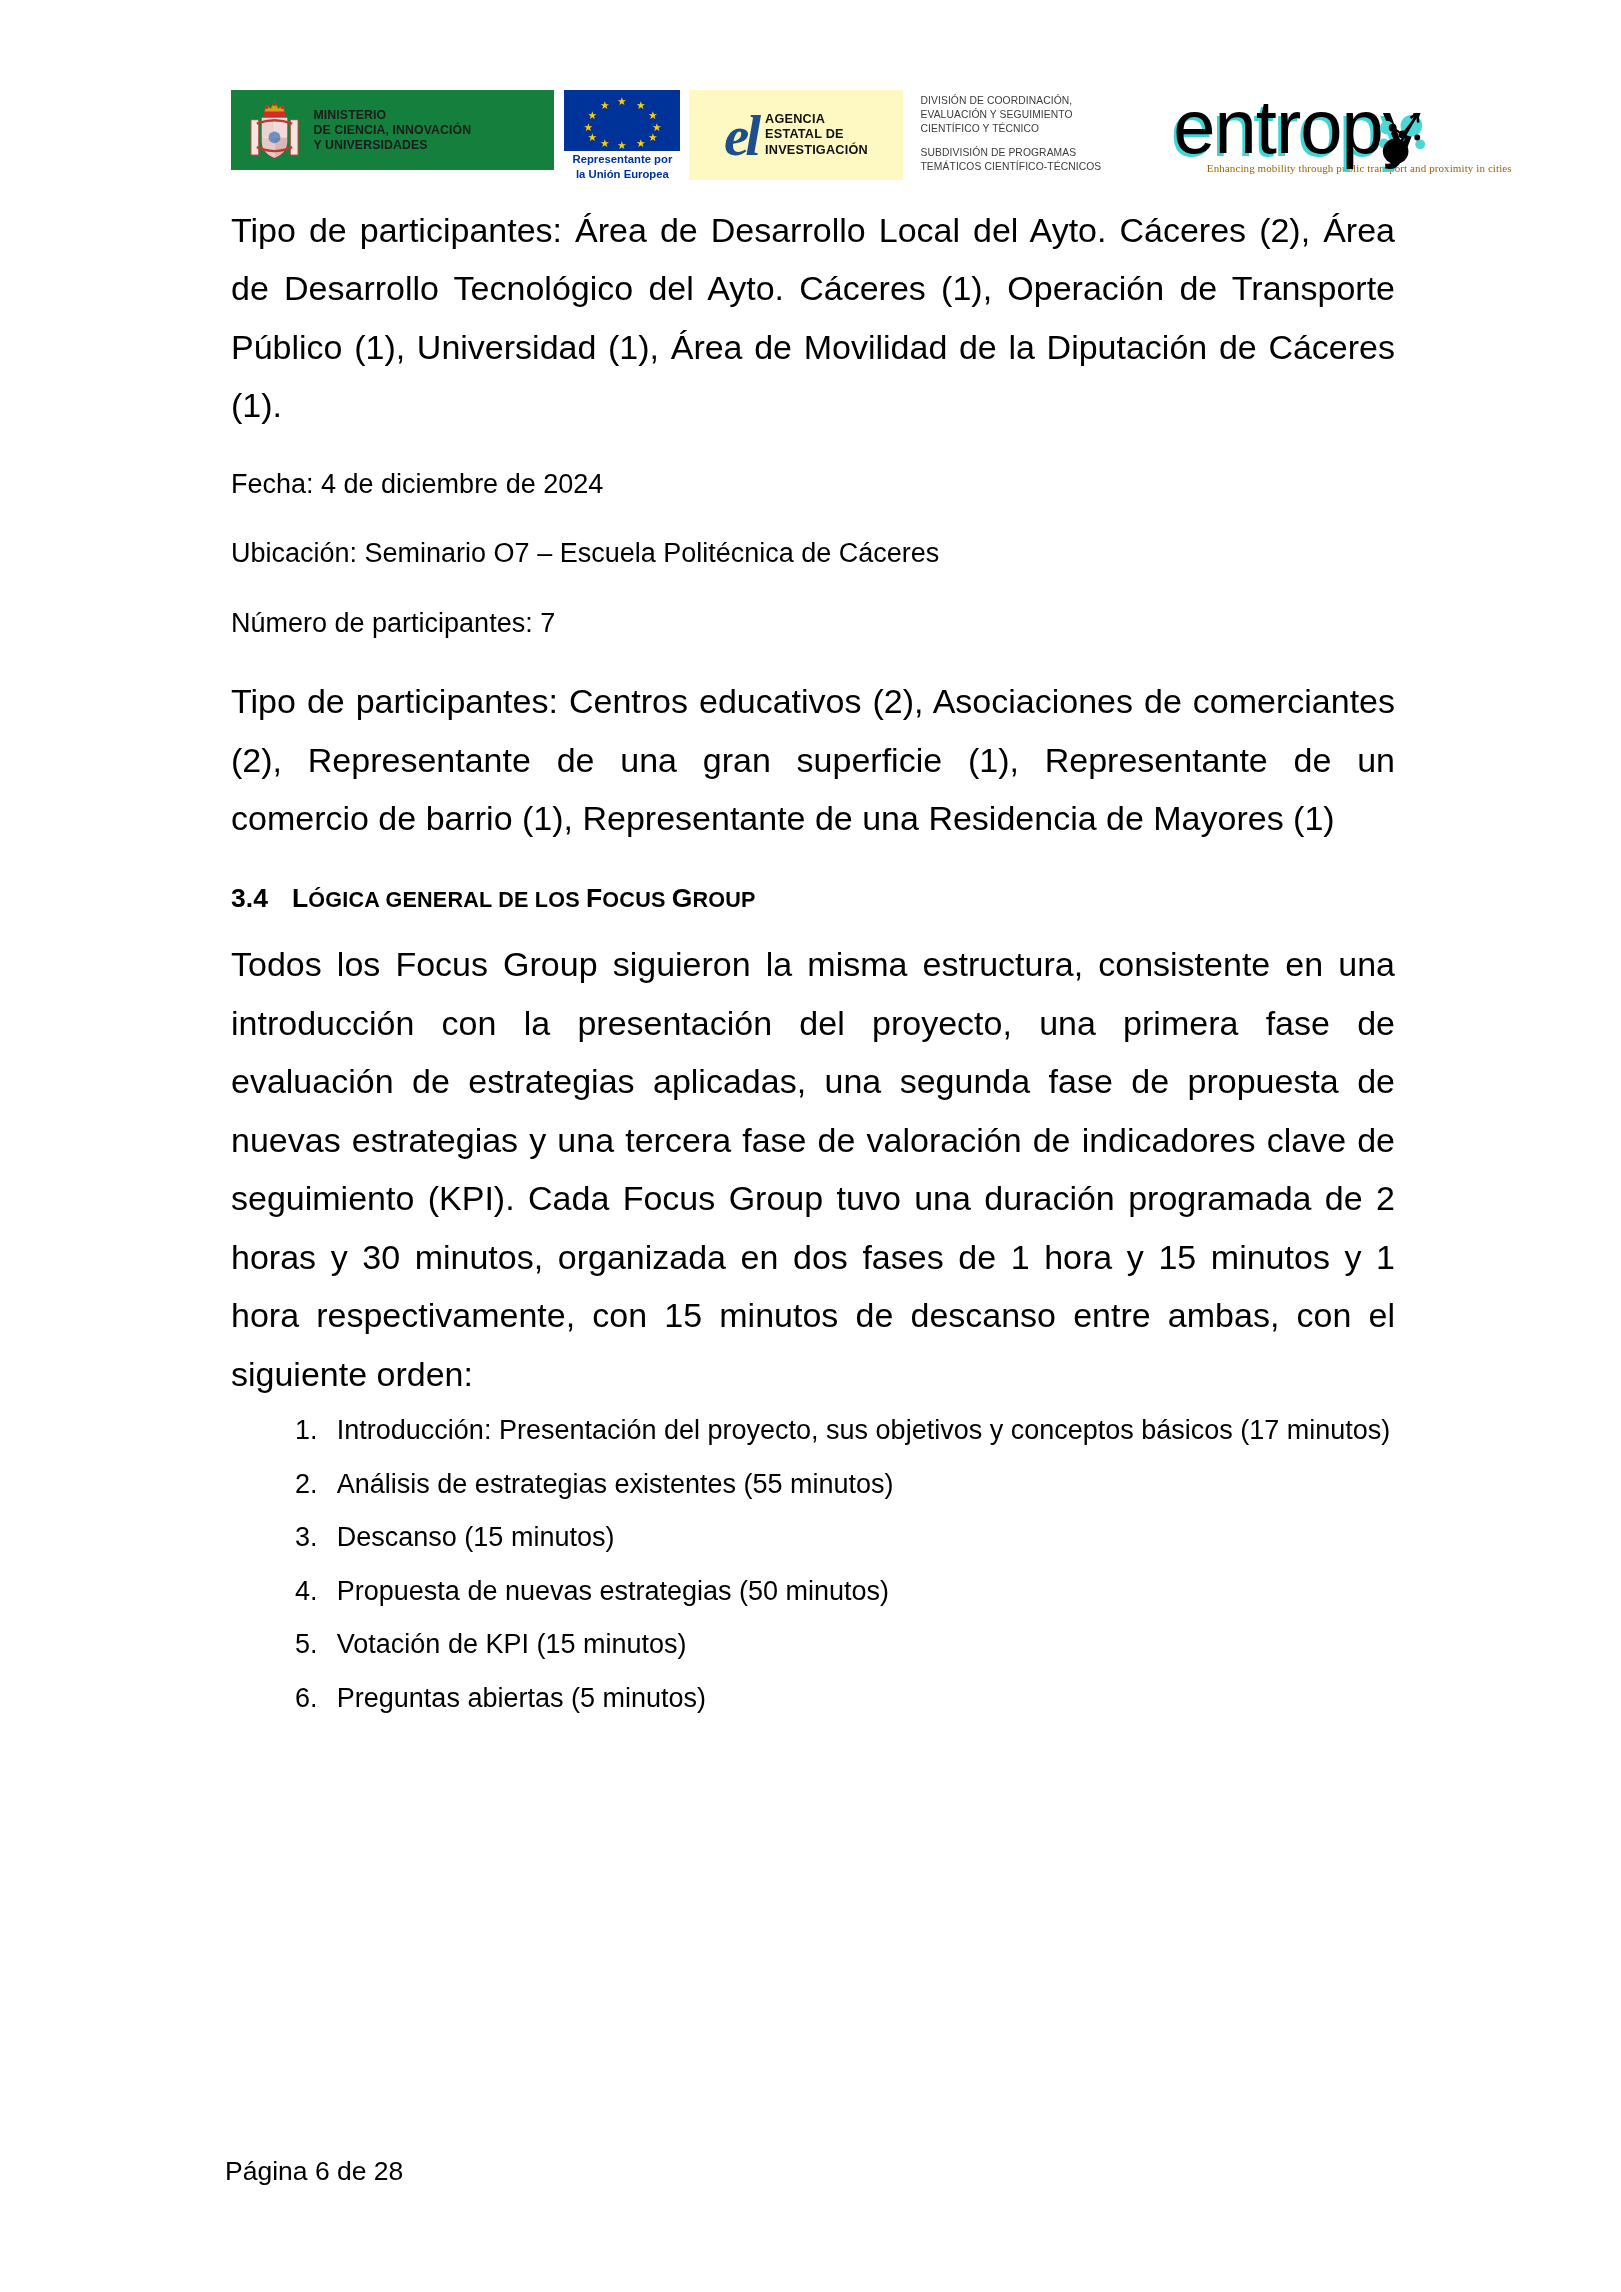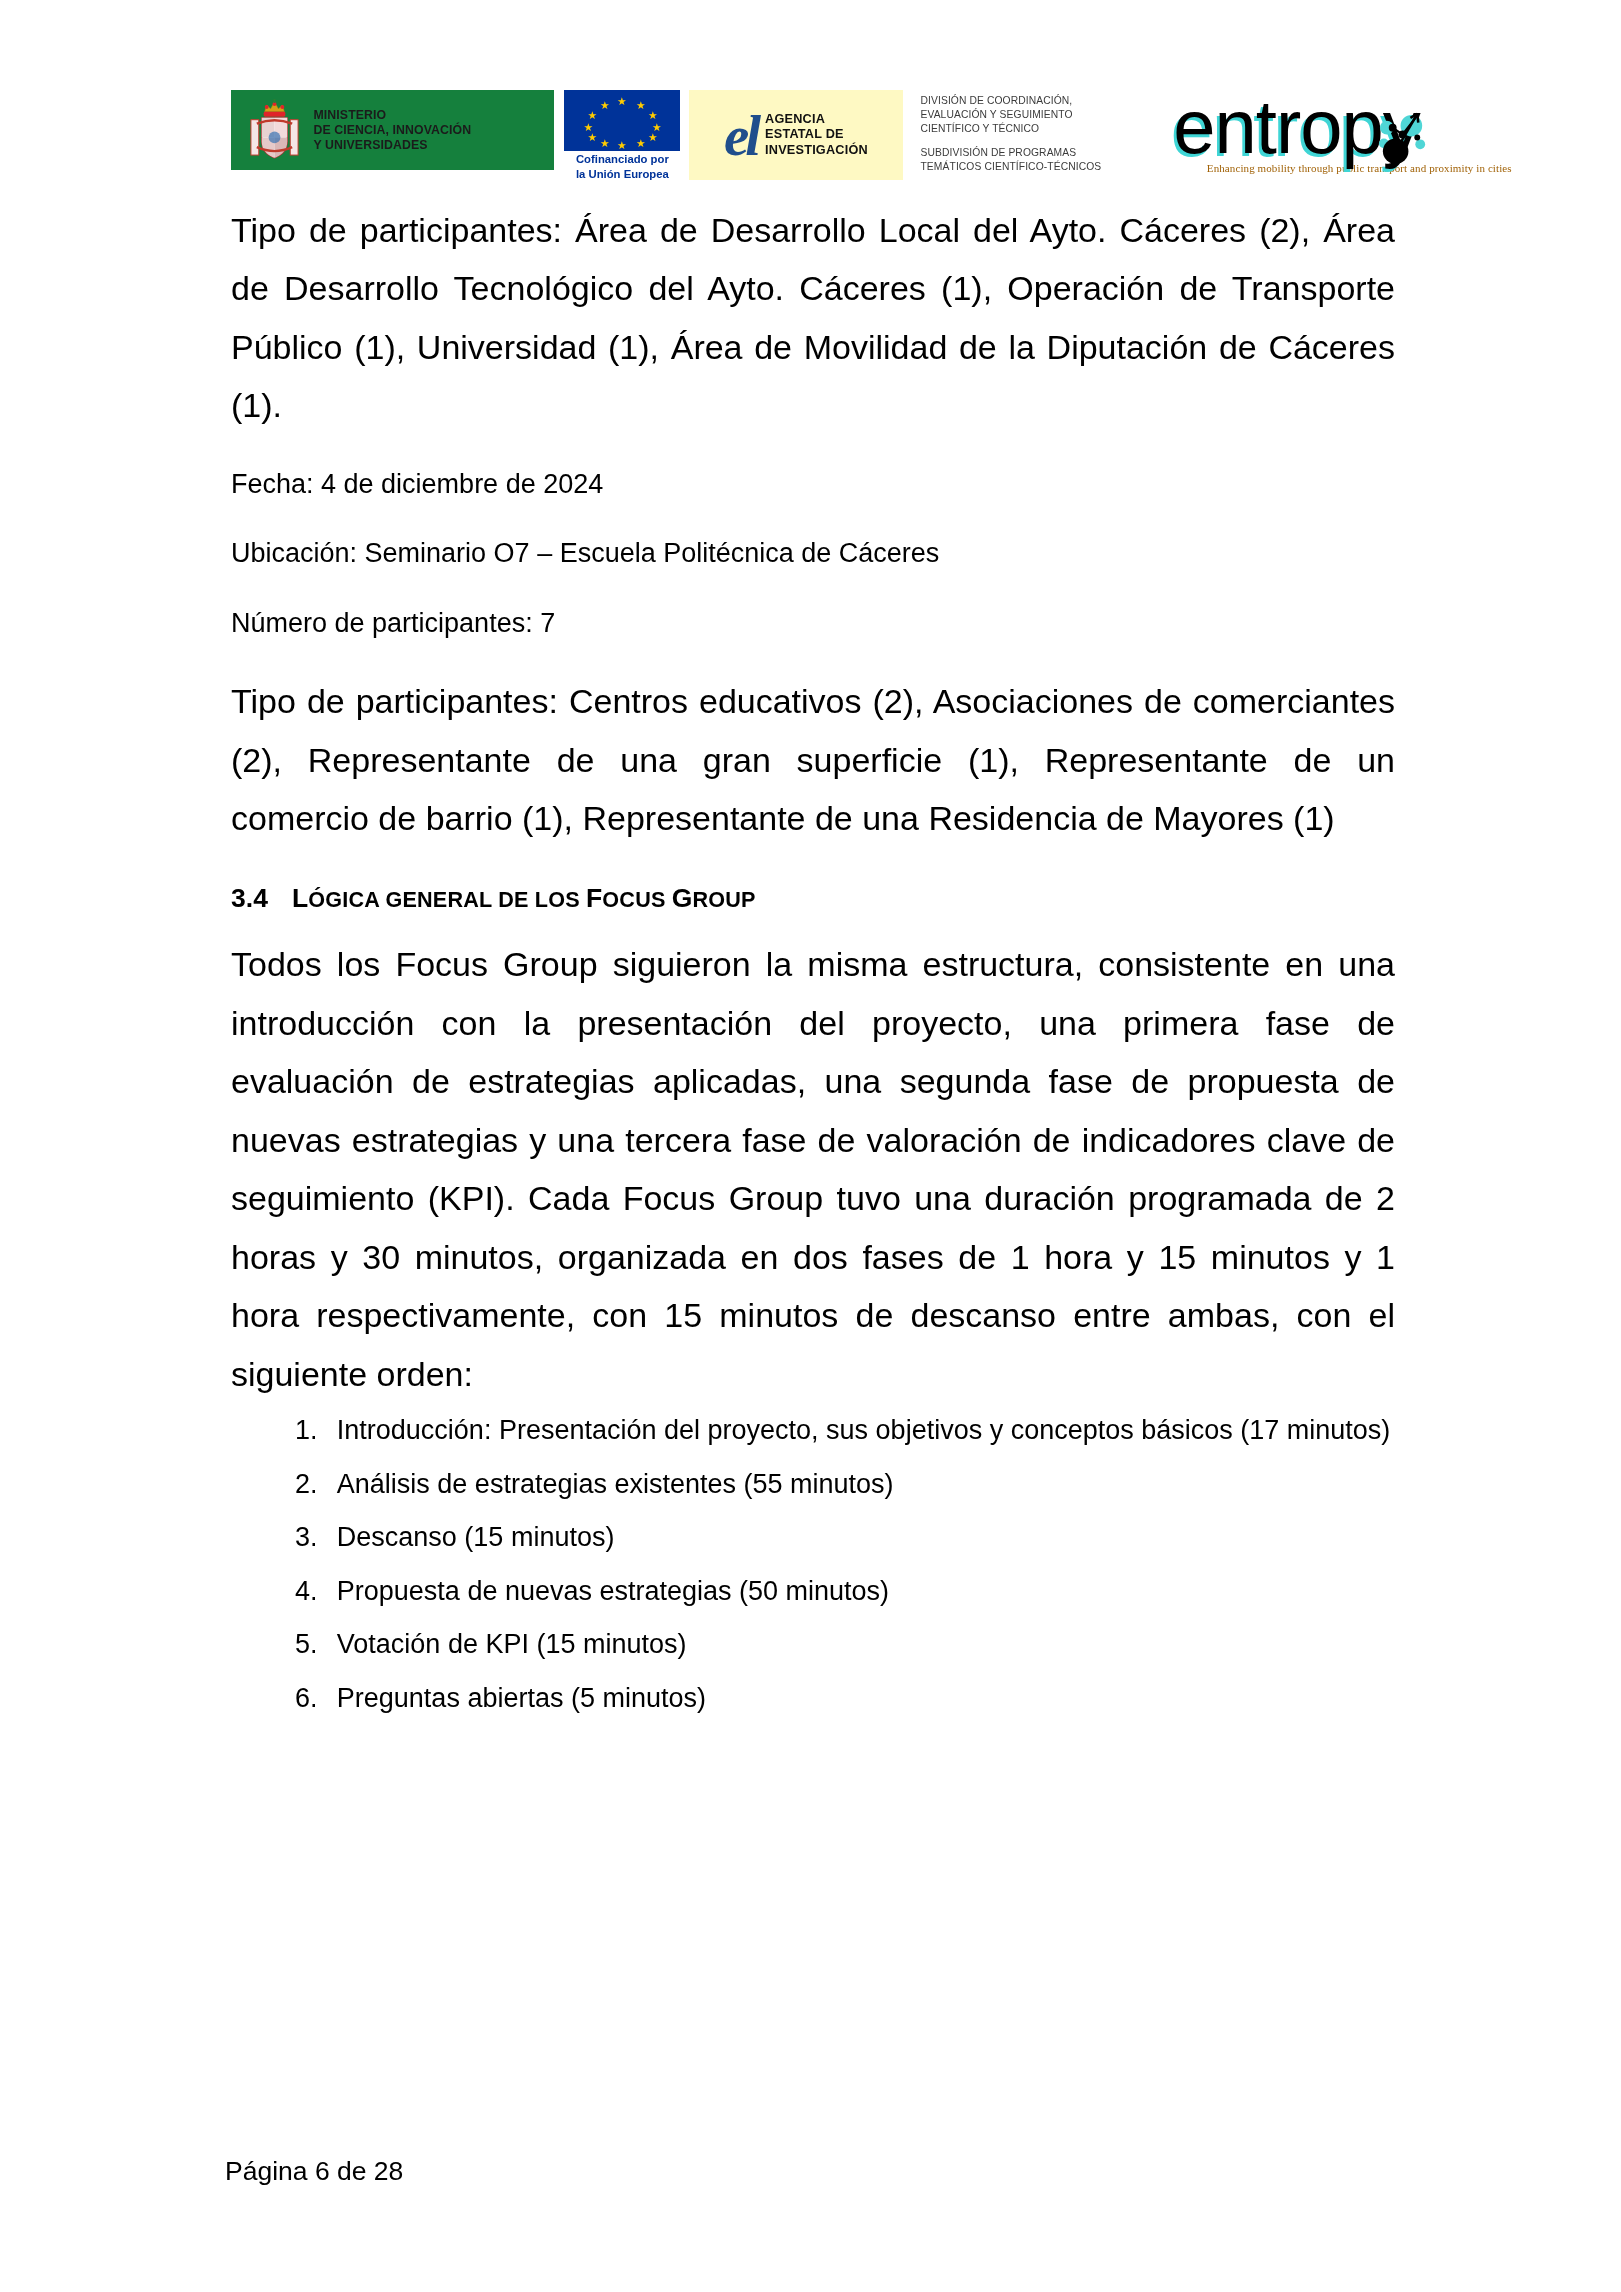--- a/index.html
+++ b/index.html
@@ -290,21 +290,21 @@
         <span class="star" style="left:87px; top:32px;">★</span>
         <span class="star" style="left:83px; top:42px;">★</span>
         <span class="star" style="left:71px; top:48px;">★</span>
         <span class="star" style="left:52px; top:50px;">★</span>
         <span class="star" style="left:35px; top:48px;">★</span>
         <span class="star" style="left:22.5px; top:42px;">★</span>
         <span class="star" style="left:18.6px; top:32px;">★</span>
         <span class="star" style="left:22.5px; top:19.6px;">★</span>
         <span class="star" style="left:35px; top:9.8px;">★</span>
       </div>
-      <div class="eu-cap">Cofinanciado por</div>
+      <div class="eu-cap">Representante por</div>
       <div class="eu-cap">la Unión Europea</div>
     </div>
 
     <div class="logo-aei">
       <div class="aei-mark">el</div>
       <div class="aei-text">
         <span>AGENCIA</span>
         <span>ESTATAL DE</span>
         <span>INVESTIGACIÓN</span>
       </div>

